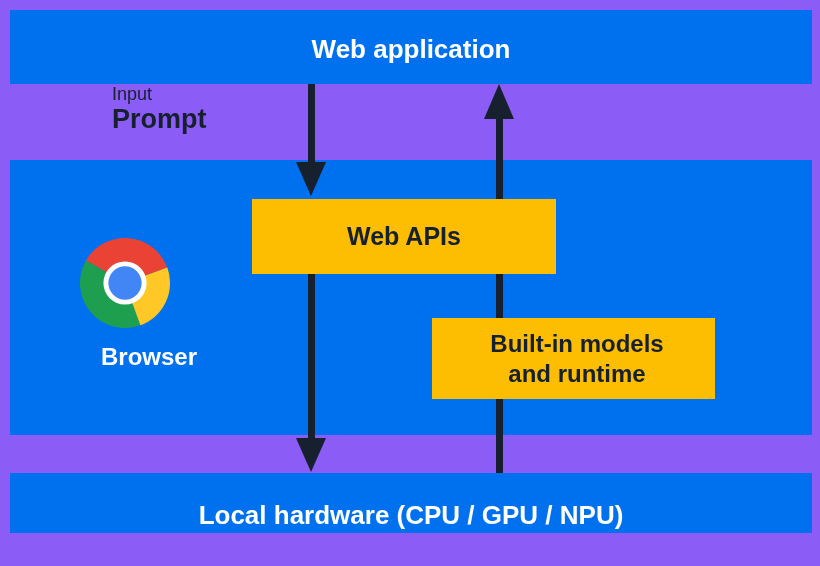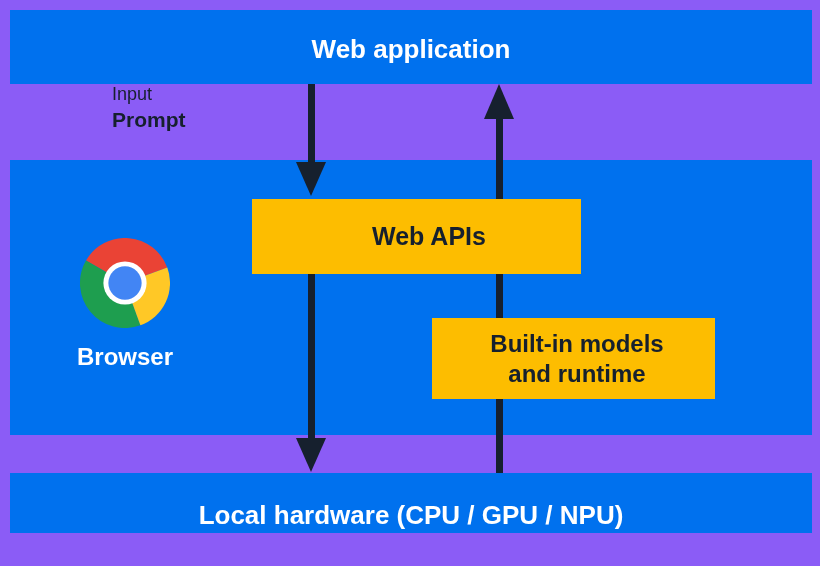--- a/index.html
+++ b/index.html
@@ -31,21 +31,21 @@
     line-height: 1;
   }
   .band.top .band-label    { top: 26px; }
   .band.bottom .band-label { top: 29px; }
 
   
   .io-group { position: absolute; z-index: 3; color: #16202E; }
   .io-group.input  { left: 112px; top: 82px; text-align: left; }
   .io-group.output { right: 50px; top: 97px; text-align: right; }
   .io-small { font-size: 18px; font-weight: 400; line-height: 24px; }
-  .io-big   { font-size: 21px; font-weight: 700; line-height: 27px; }
+  .io-big   { font-size: 27px; font-weight: 700; line-height: 27px; }
 
   
   .arrow-line {
     position: absolute;
     width: 7px;
     background: #16202E;
     z-index: 1;
   }
   .arrow-head {
     position: absolute;
@@ -74,42 +74,41 @@
     flex-direction: column;
     align-items: center;
     justify-content: center;
     text-align: center;
     z-index: 2;
   }
   #web-apis-box {
     left: 252px; top: 199px;
     width: 304px; height: 75px;
     font-size: 25px;
-    padding-left: 25px;
   }
   #builtin-box {
     left: 432px; top: 318px;
     width: 276px; height: 81px;
     font-size: 24px;
     line-height: 30px;
     padding-left: 7px;
   }
 
   
   .chrome-logo {
     position: absolute;
     left: 80px; top: 238px;
     width: 90px; height: 90px;
     z-index: 2;
   }
   .browser-label {
     position: absolute;
     left: 53px; top: 343px;
     width: 144px;
-    text-align: center;
+    text-align: right;
     color: #ffffff;
     font-size: 24px;
     font-weight: 700;
     z-index: 2;
   }
 </style>
 </head>
 <body>
 
 <div class="canvas">

